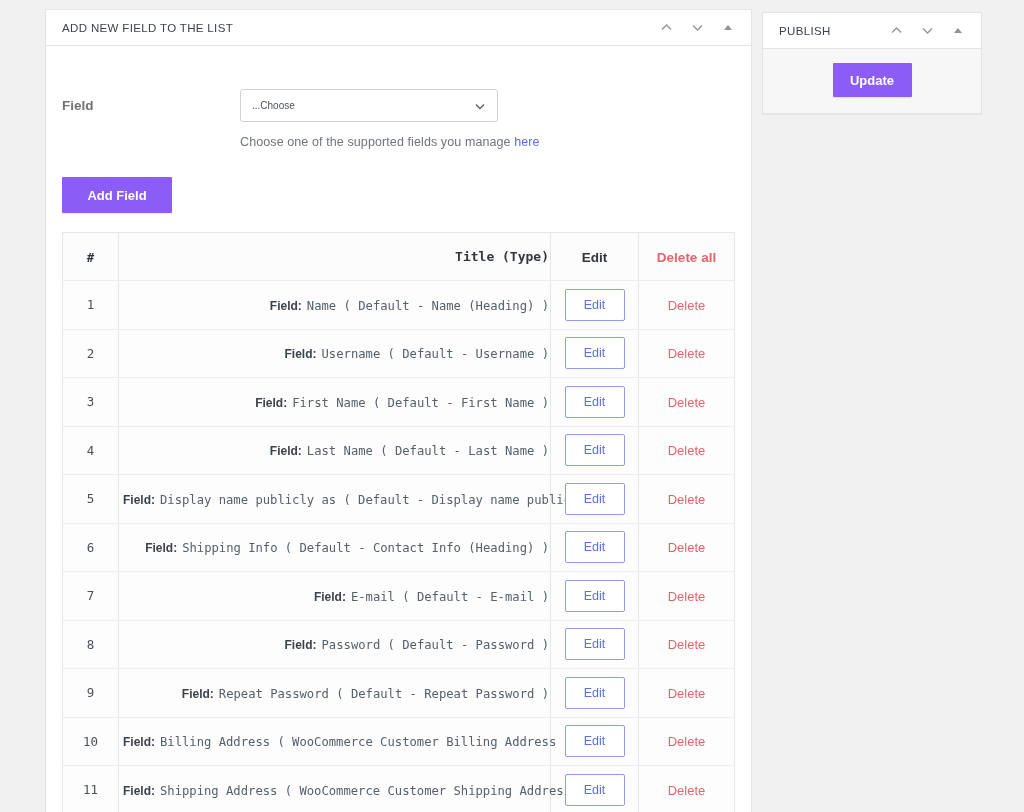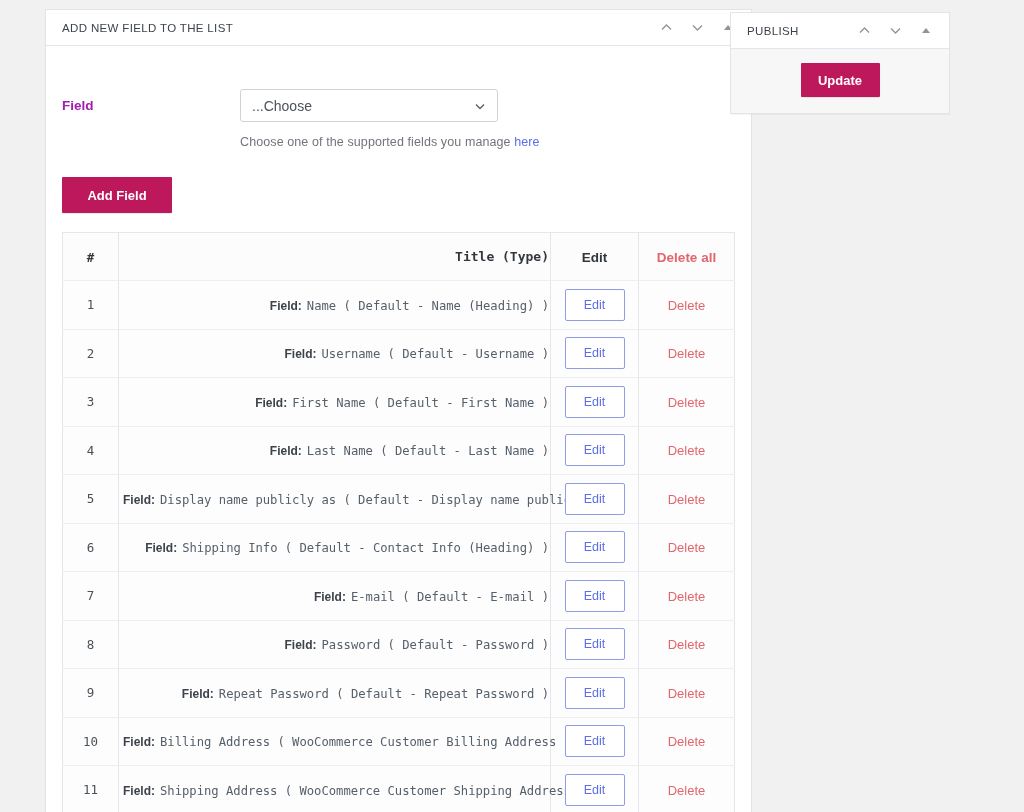--- a/index.html
+++ b/index.html
@@ -60,54 +60,54 @@
   .field-row {
     display: flex;
     align-items: flex-start;
     padding-top: 43px;
   }
   .field-label {
     width: 178px;
     flex: 0 0 178px;
     font-size: 13.5px;
     font-weight: bold;
-    color: #a21caf;
+    color: #737373;
     padding-top: 9px;
   }
   .field-control { flex: 1 1 auto; }
   .select-box {
     position: relative;
     width: 258px; height: 33px;
     border: 1px solid #cfd3d8;
     border-radius: 3px;
     background: #fff;
     display: flex; align-items: center;
     padding: 0 30px 0 11px;
-    font-size: 14px;
+    font-size: 10px;
     color: #4b5259;
     cursor: pointer;
   }
   .select-caret {
     position: absolute; right: 10px; top: 50%;
     transform: translateY(-50%);
     color: #5a6169;
     display: flex;
   }
   .field-help {
     margin-top: 13px;
     font-size: 12.5px;
     color: #70757c;
     letter-spacing: .1px;
   }
   .field-help a { color: #5b6ee8; text-decoration: none; }
 
   
   .btn-primary {
     display: inline-flex; align-items: center; justify-content: center;
-    background: #be185d;
+    background: #8b5cf6;
     color: #fff;
     border: 0;
     border-radius: 1px;
     font-size: 13px;
     font-weight: bold;
     cursor: pointer;
     box-shadow: 0 1px 1px rgba(0,0,0,.08);
   }
   .add-field-btn { margin-top: 28px; width: 110px; height: 36px; }
 
@@ -175,21 +175,21 @@
     font-family: "Liberation Sans", sans-serif;
   }
   .btn-delete {
     color: #e2666d; font-size: 13px; cursor: pointer;
     background: none; border: 0; padding: 0;
     font-family: "Liberation Sans", sans-serif;
   }
 
   
   .publish-card {
-    position: absolute; left: 718px; top: 12px;
+    position: absolute; left: 750px; top: 12px;
     width: 220px;
   }
   .publish-body {
     background: #f7f7f8;
     padding: 14px 12px 16px 12px;
     display: flex; justify-content: center;
   }
   .update-btn { width: 79px; height: 34px; }
 </style>
 </head>

